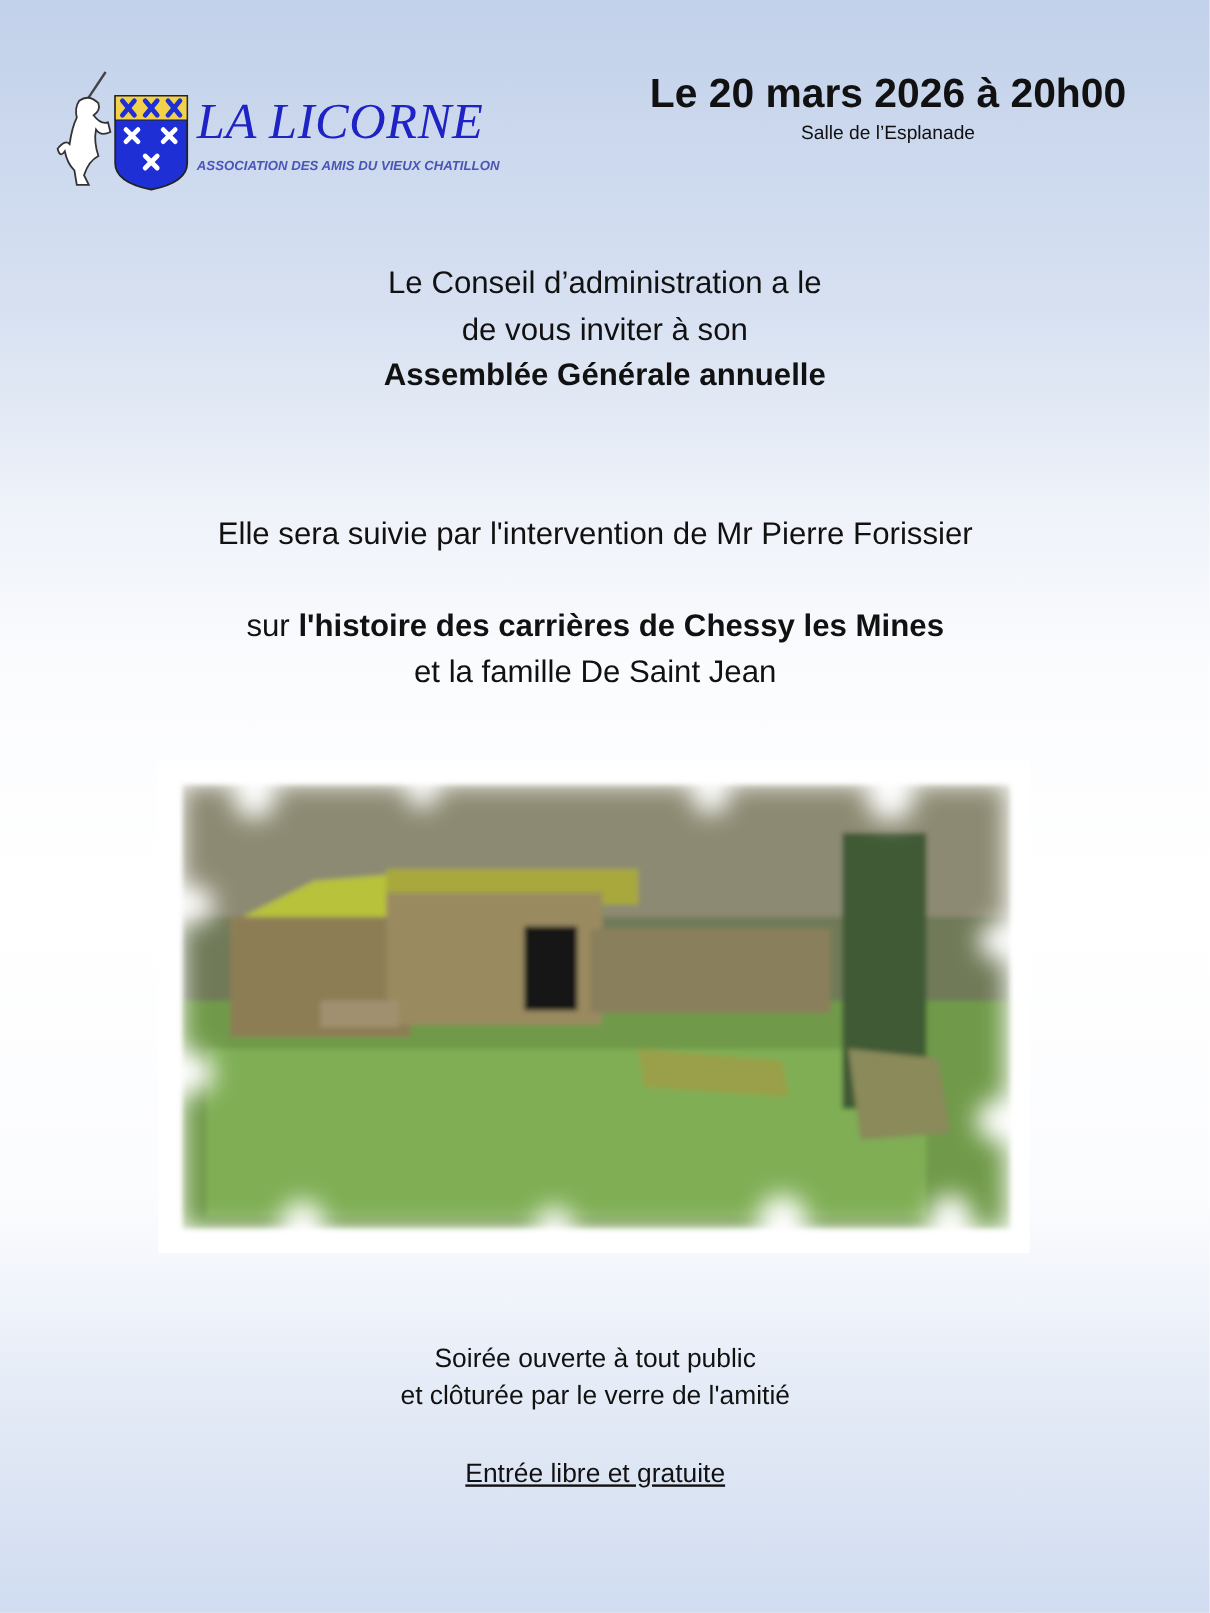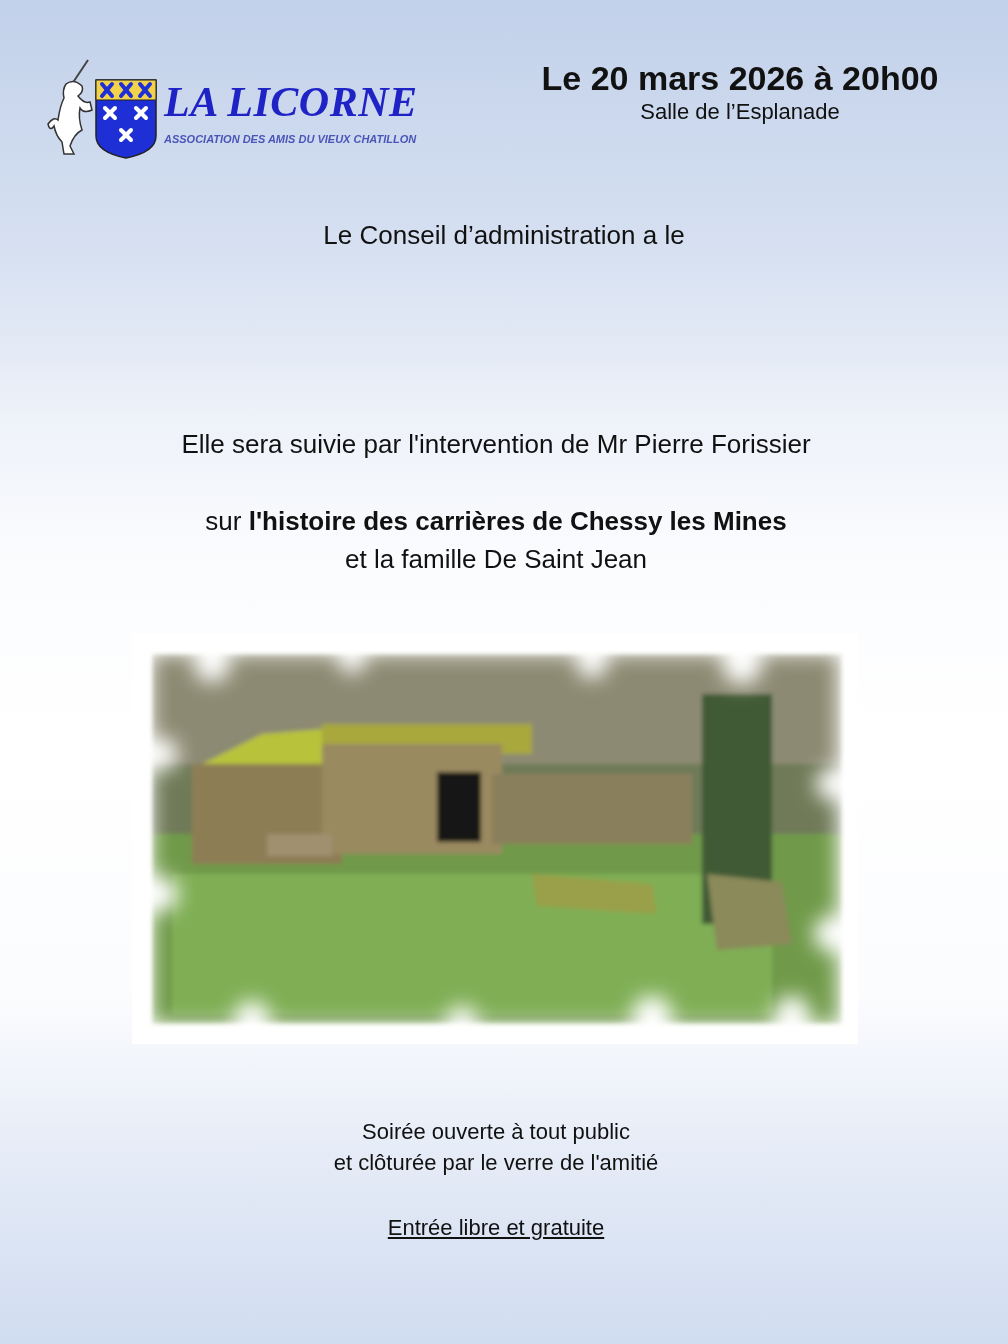--- a/index.html
+++ b/index.html
@@ -7,29 +7,29 @@
     width:1008px; height:1344px; position:relative; overflow:hidden;
     font-family: "Liberation Sans", "DejaVu Sans", sans-serif;
     color:#111;
     background: linear-gradient(to bottom,
       #c2d1ea 0px, #d6e0f1 250px, #eef2f9 420px, #fbfcfe 560px,
       #ffffff 750px, #fbfcfe 1000px, #e6ecf7 1150px, #d0dcf0 1344px);
   }
   .logo { position:absolute; left:44px; top:56px; width:400px; height:105px; }
   .logo-title {
     position:absolute; left:164px; top:78px; font-family:"Liberation Serif", serif;
-    font-style:italic; font-weight:bold; font-size:42px; color:#1f22c4; letter-spacing:0.5px;
+    font-style:italic; font-weight:normal; font-size:42px; color:#1f22c4; letter-spacing:0.5px;
   }
   .logo-sub {
     position:absolute; left:164px; top:133px; font-family:"Liberation Sans", sans-serif;
     font-style:italic; font-weight:bold; font-size:11px; color:#4a55b8;
   }
   .event { position:absolute; right:28px; top:60px; width:480px; text-align:center; }
   .event .date { font-weight:bold; font-size:34px; line-height:36px; }
-  .event .venue, .event .addr { font-size:22px; line-height:32px; }
+  .event .venue, .event .addr { font-size:16px; line-height:32px; }
   .event .addr span.gap { display:inline-block; width:22px; }
   .block { position:absolute; left:0; width:1008px; text-align:center; }
   .invite { top:216px; font-size:26px; line-height:38.5px; }
   .invite .bold { font-weight:bold; }
   .speaker { top:424px; left:-8px; font-size:26px; line-height:40px; }
   .topic { top:502px; left:-8px; font-size:26px; line-height:38px; }
   .topic b { font-weight:bold; }
   .photo { position:absolute; left:132px; top:634px; width:726px; height:410px; background:#ffffff; overflow:hidden; }
   .footer { top:1116px; left:-8px; font-size:22px; line-height:31px; }
   .entry { top:1212px; left:-8px; font-size:22px; line-height:31px; }
@@ -67,20 +67,22 @@
 <div class="logo-title">LA LICORNE</div>
 <div class="logo-sub">ASSOCIATION DES AMIS DU VIEUX CHATILLON</div>
 
 <div class="event">
   <div class="date">Le 20 mars 2026 à 20h00</div>
   <div class="venue">Salle de l’Esplanade</div>
 </div>
 
 <div class="block invite">
   <div>Le Conseil d’administration a le</div>
+  <div>de vous inviter à son</div>
+  <div class="bold">Assemblée Générale annuelle</div>
 </div>
 
 <div class="block speaker">Elle sera suivie par l'intervention de Mr Pierre Forissier</div>
 
 <div class="block topic">
   <div><span>sur </span><b>l'histoire des carrières de Chessy les Mines</b></div>
   <div>et la famille De Saint Jean</div>
 </div>
 
 <div class="photo">

